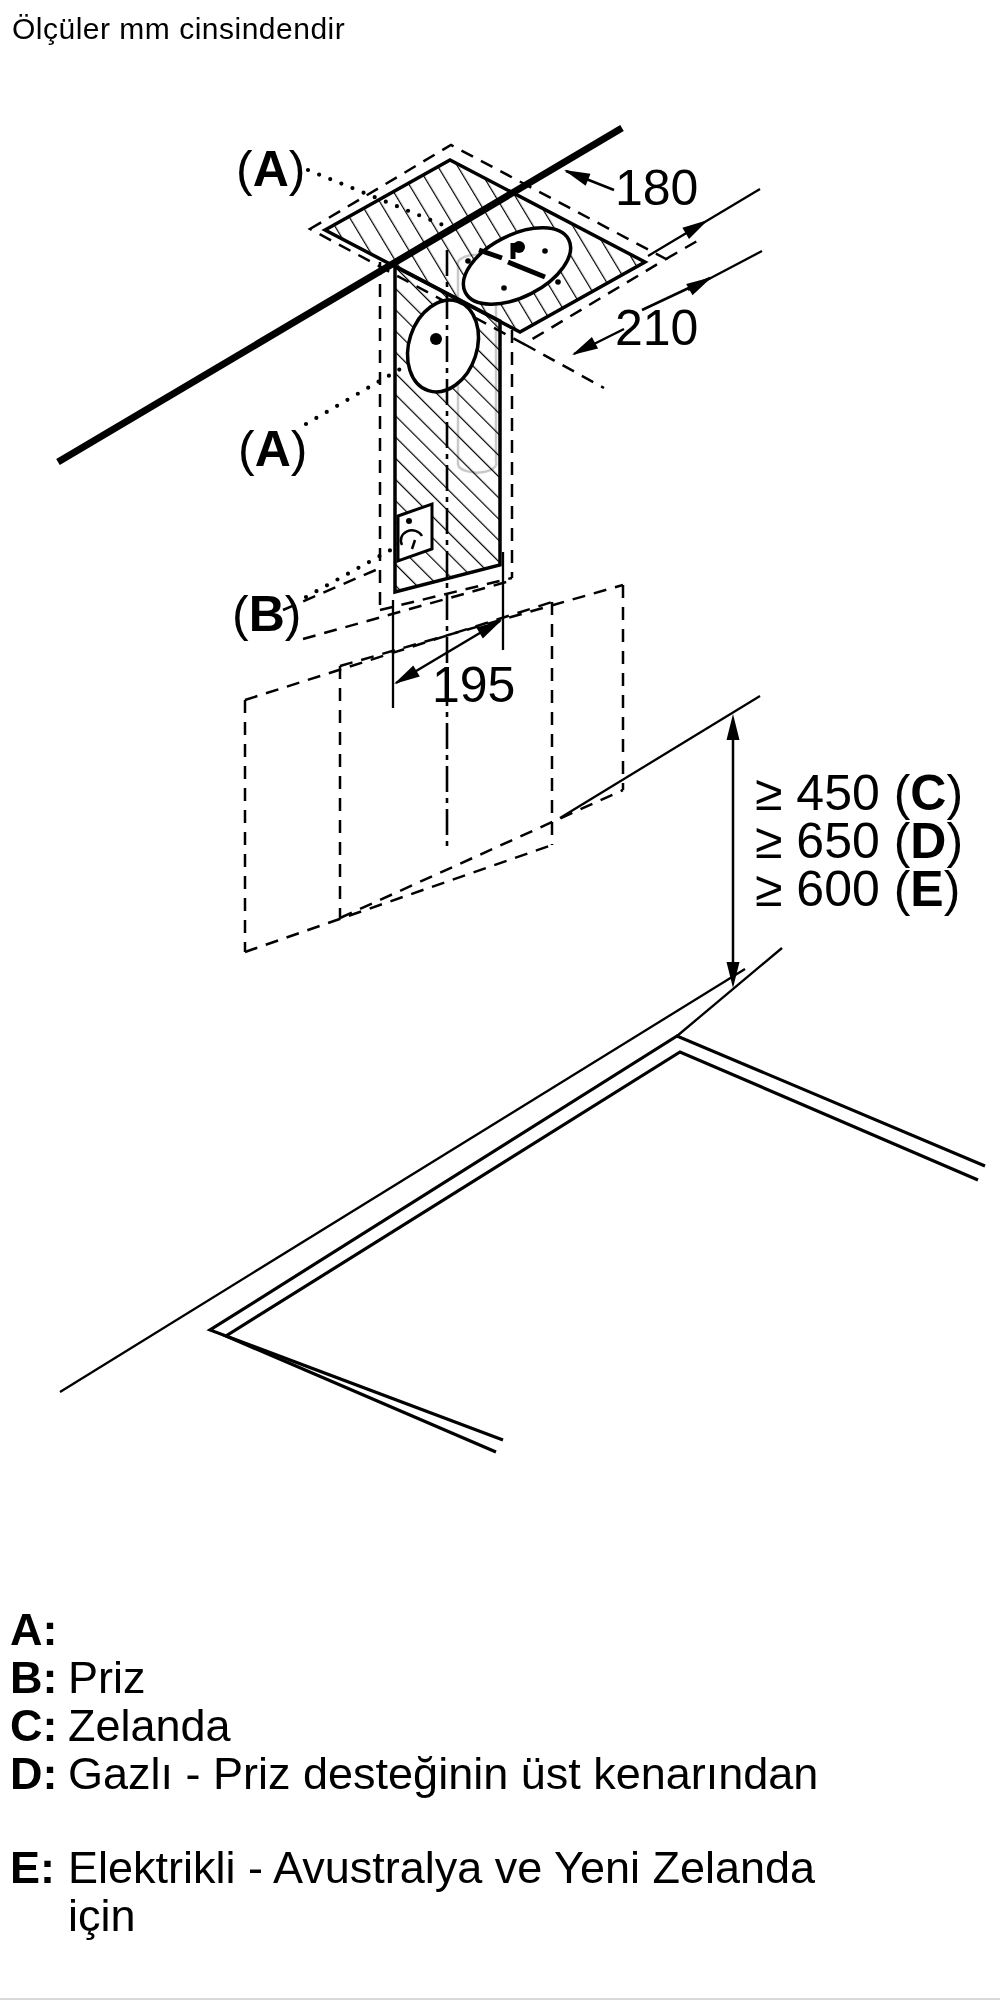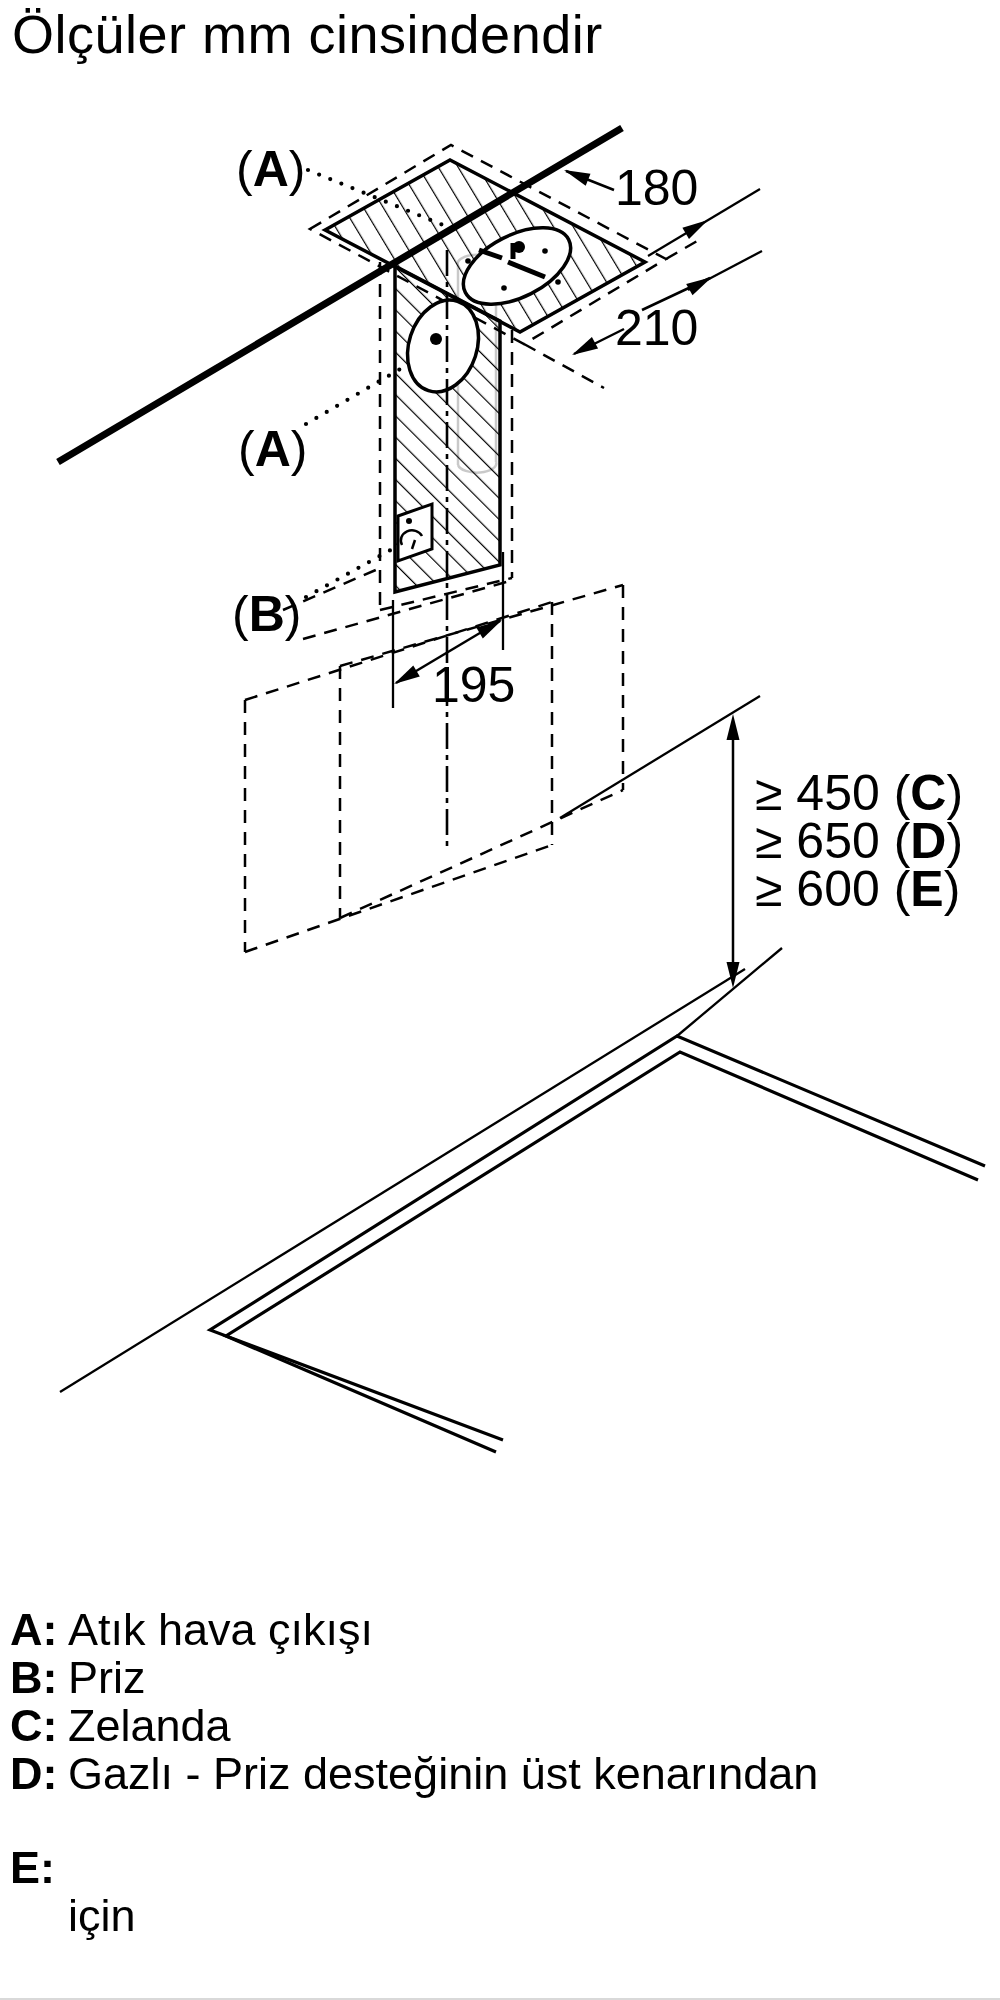--- a/index.html
+++ b/index.html
@@ -1,18 +1,18 @@
 <!DOCTYPE html>
 <html><head>
 <meta charset="utf-8">
 <style>
   html,body{margin:0;padding:0;background:#fff;}
   body{width:1000px;height:2000px;position:relative;overflow:hidden;
        font-family:"Liberation Sans", sans-serif;color:#000;}
-  .title{position:absolute;left:12px;top:3px;font-size:54px;letter-spacing:.5px;}
+  .title{position:absolute;left:12px;top:12px;font-size:30px;letter-spacing:.5px;}
   .diagram{position:absolute;left:0;top:0;}
   .legend{position:absolute;left:10px;top:1606px;font-size:45px;line-height:48px;}
   .legend .row{display:flex;align-items:flex-start;}
   .legend .key{font-weight:700;width:58px;flex:0 0 58px;}
   .legend .row.gap{margin-top:46px;}
   .bottom-rule{position:absolute;left:0;bottom:0;width:100%;height:2px;background:#d9d9d9;}
   svg text{fill:#000;}
   .dimnum{font-size:50px;}
   .lbl{font-size:50px;}
   .bold{font-weight:700;}
@@ -138,33 +138,32 @@
   <g stroke="#000" fill="none">
     <line x1="60" y1="1392" x2="745" y2="969" stroke-width="2.3"></line>
     <polyline points="985,1166 677,1036 210,1330 503,1440" stroke-width="3.2"></polyline>
     <polyline points="978,1180 680,1052 226,1336 496,1452" stroke-width="3.2"></polyline>
   </g>
 </svg>
 
 <div class="legend">
   <div class="row">
     <span class="key">A:</span>
-    <span class="txt">Atık hava çıkışı</span>
   </div>
   <div class="row">
     <span class="key">B:</span>
     <span class="txt">Priz</span>
   </div>
   <div class="row">
     <span class="key">C:</span>
     <span class="txt">Zelanda</span>
   </div>
   <div class="row">
     <span class="key">D:</span>
     <span class="txt">Gazlı - Priz desteğinin üst kenarından</span>
   </div>
   <div class="row gap">
     <span class="key">E:</span>
-    <span class="txt"><br><span>için</span></span>
+    <span class="txt"><span>Elektrikli - Avustralya ve Yeni Zelanda</span><br><span>için</span></span>
   </div>
 </div>
 
 <div class="bottom-rule"></div>
 
 </body></html>

